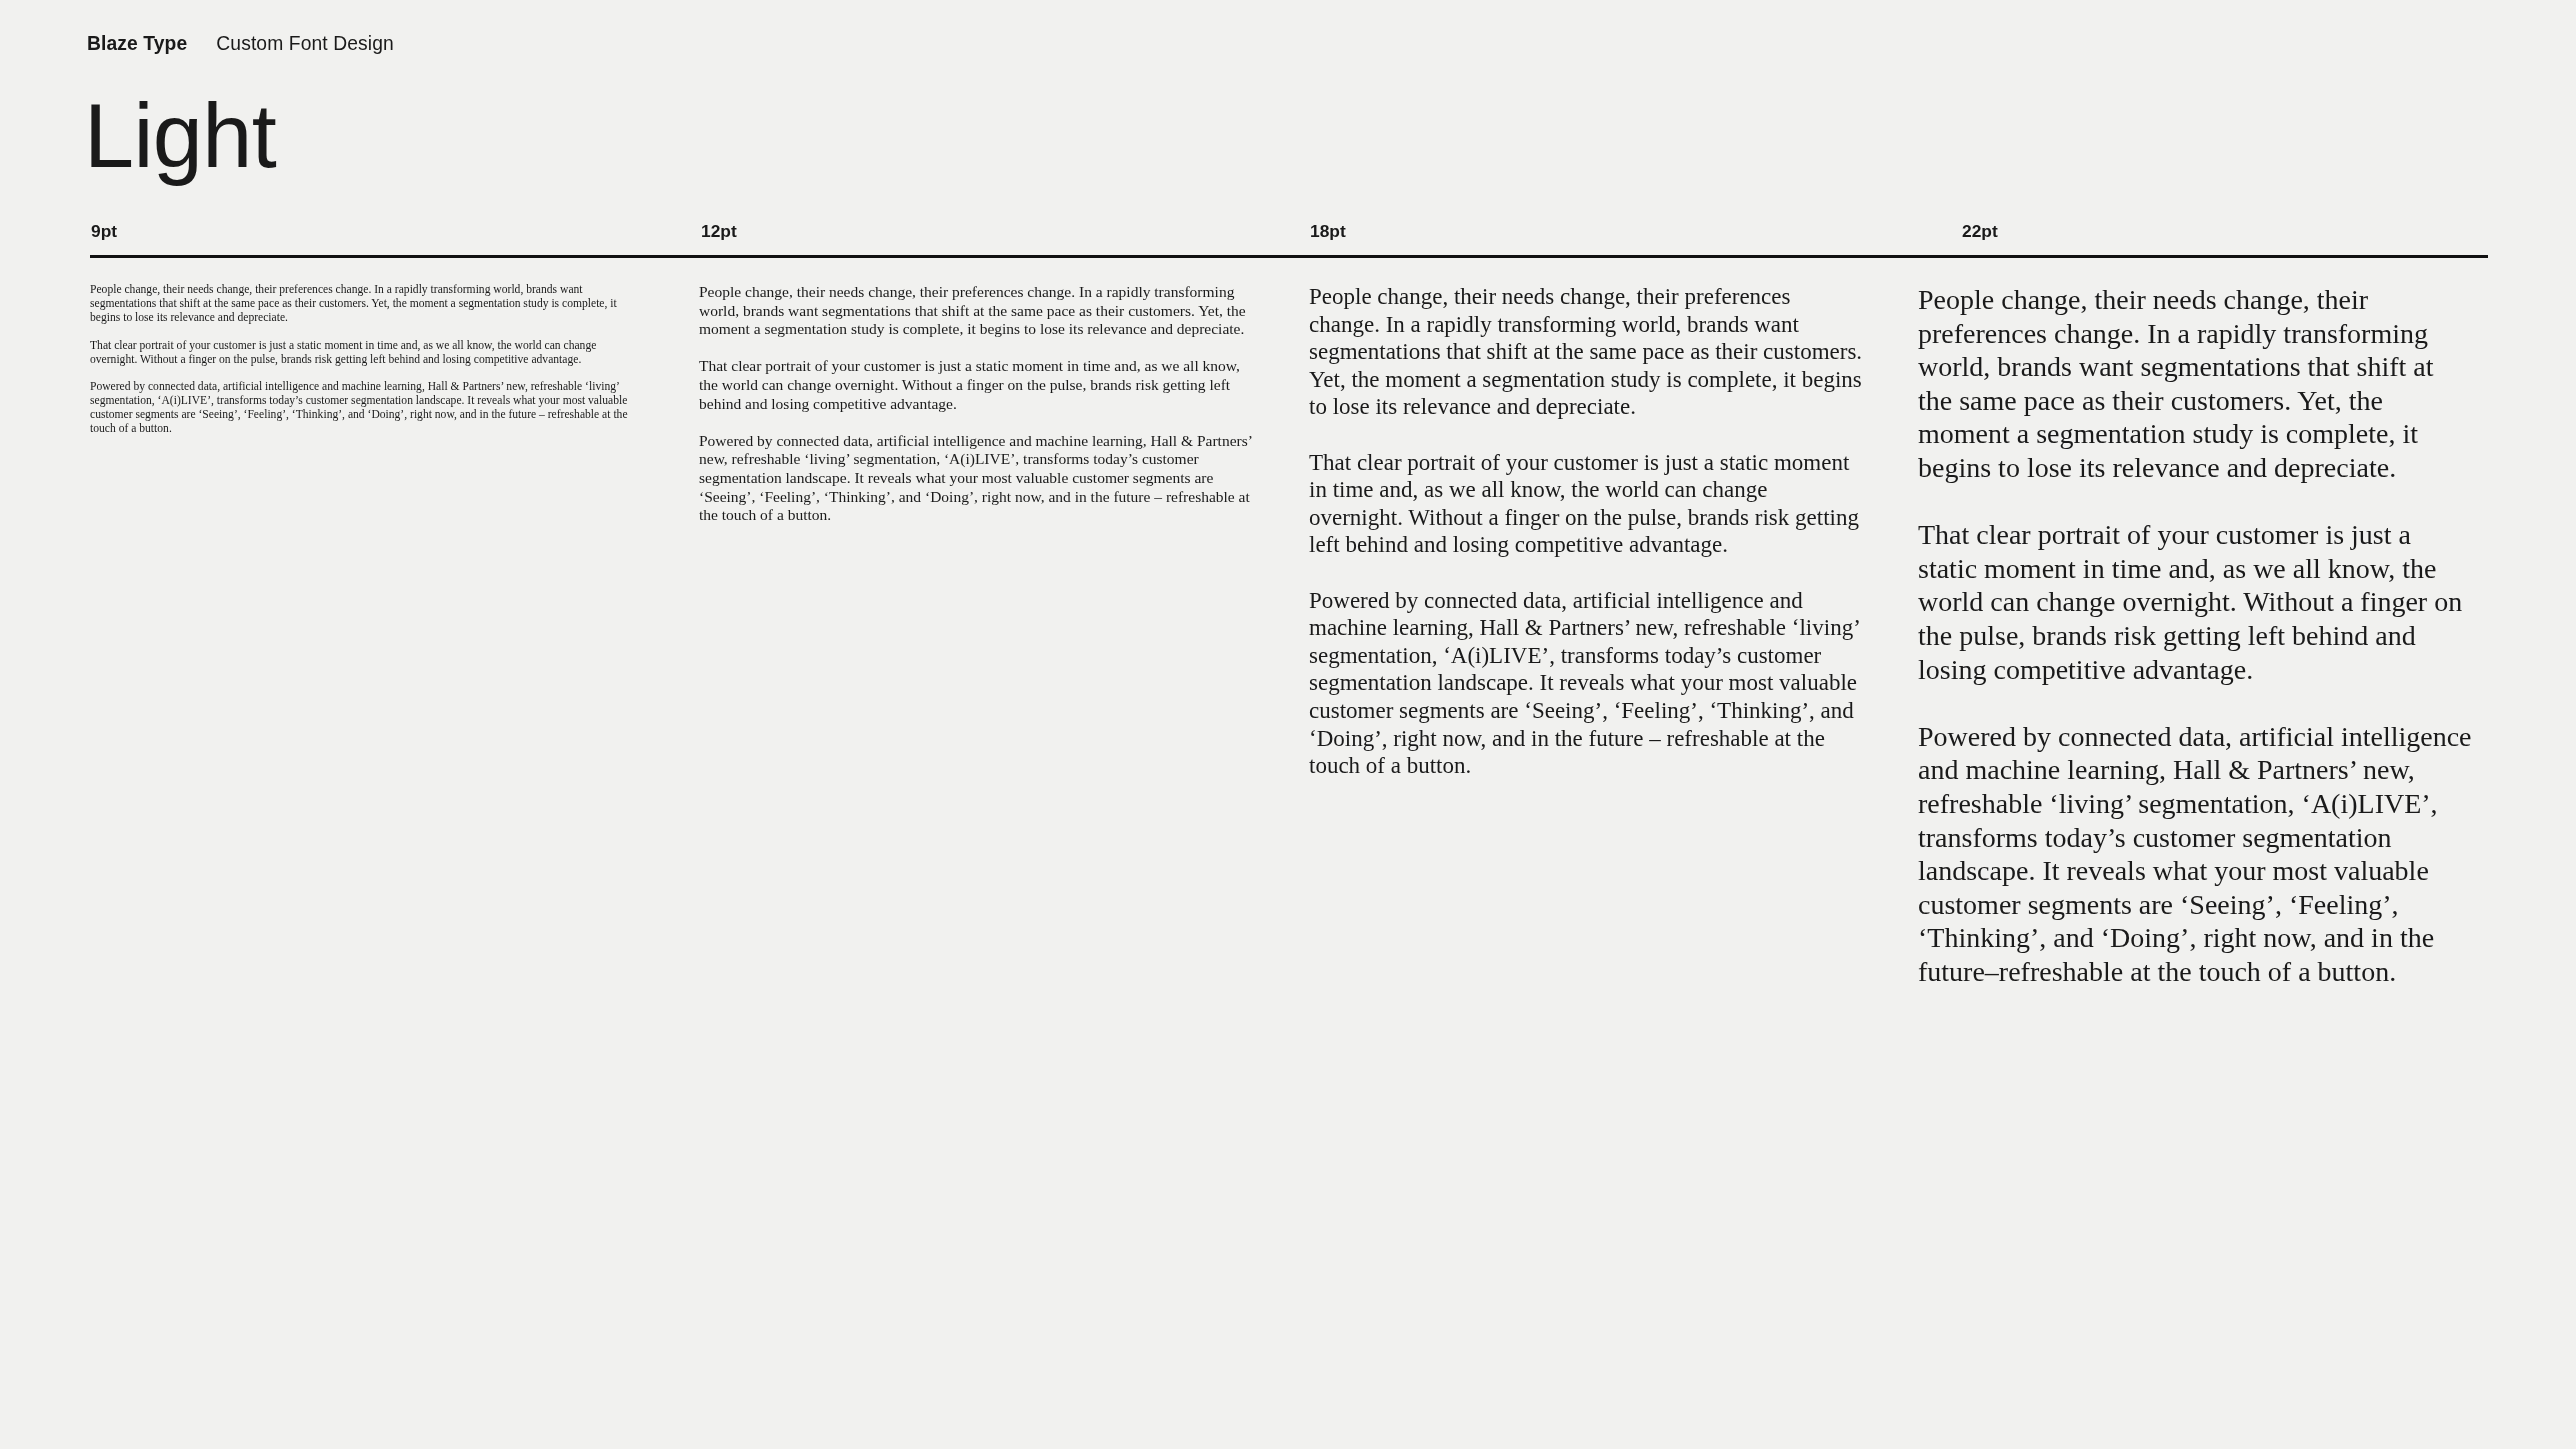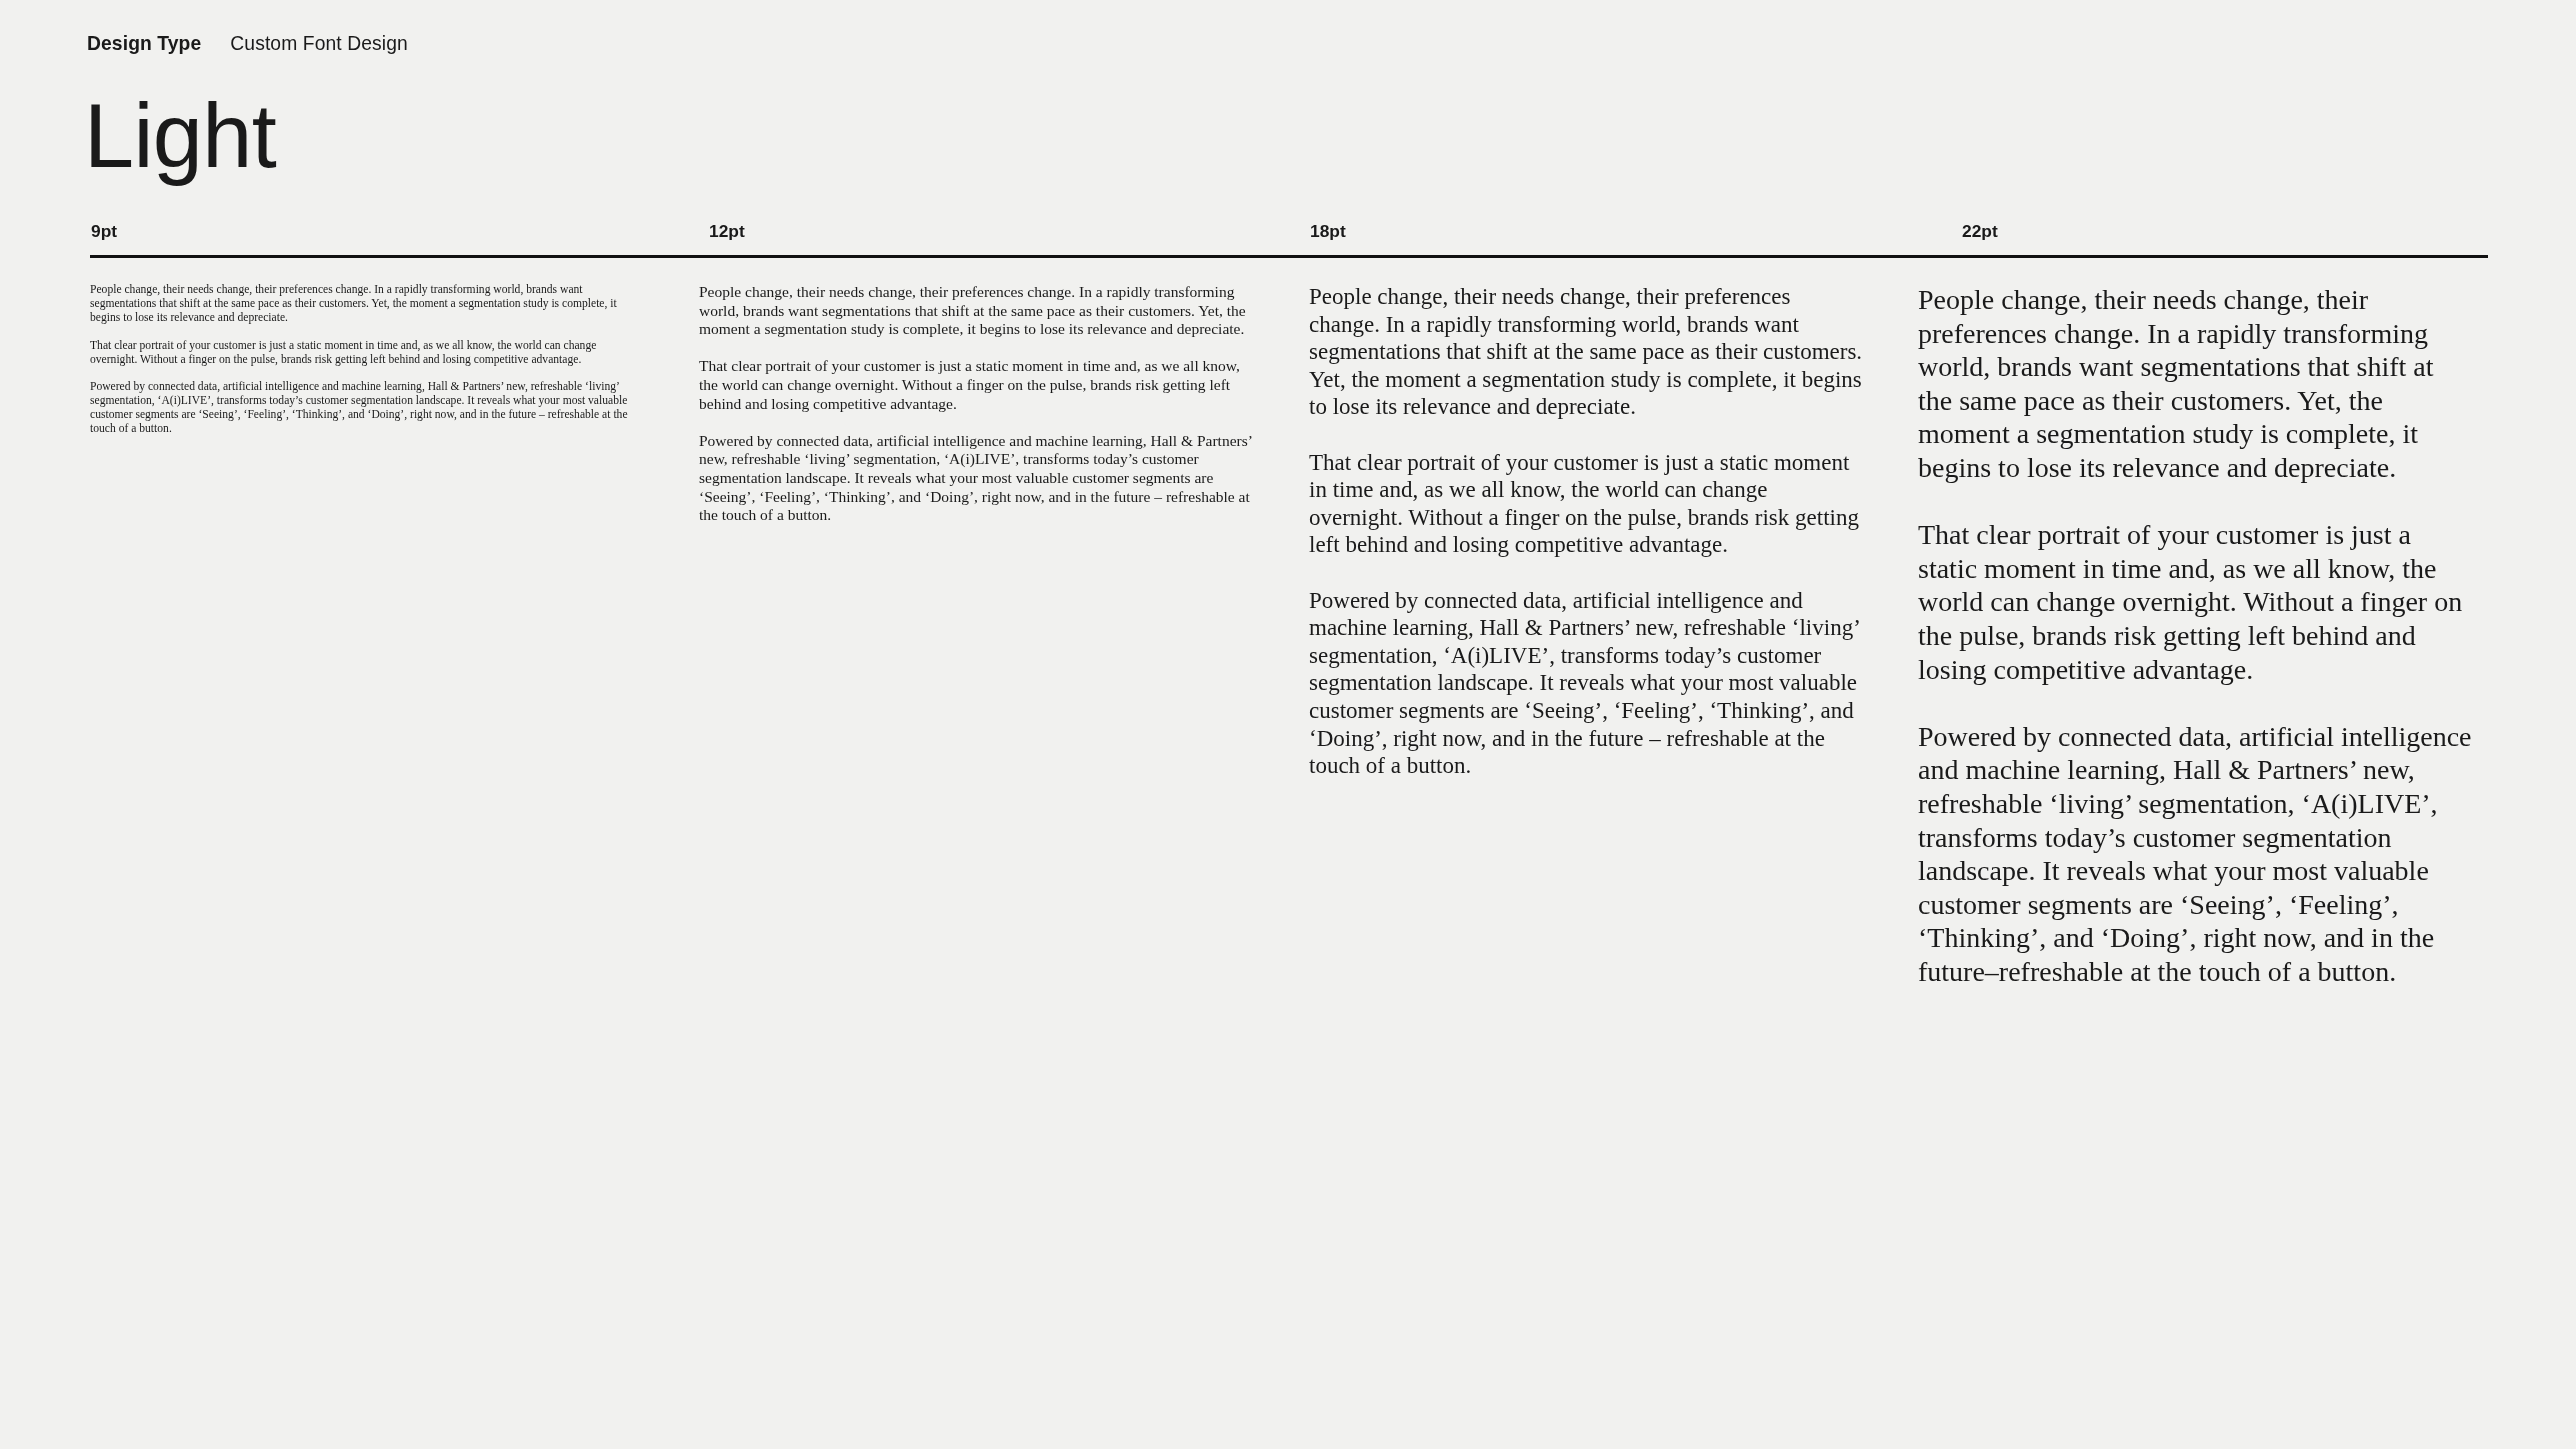--- a/index.html
+++ b/index.html
@@ -67,29 +67,29 @@
   }
   .column p { margin: 0 0 1.2em 0; line-height: 1.2; }
   .column p:last-child { margin-bottom: 0; }
 
   .col-0 { left: 90px;  font-size: 11.6px; }
   .col-1 { left: 699px; font-size: 15.5px; }
   .col-2 { left: 1309px; font-size: 23px; }
   .col-3 { left: 1918px; font-size: 28px; }
 
   .label-0 { left: 91px; }
-  .label-1 { left: 701px; margin-left: 8px; }
+  .label-1 { left: 701px; }
   .label-2 { left: 1310px; }
   .label-3 { left: 1919px; margin-left: 43px; }
 </style>
 </head>
 <body style="background: rgb(241, 241, 239); color: rgb(26, 26, 26);">
 
 <div class="header">
-  <span class="brand">Design Type</span>
+  <span class="brand">Blaze Type</span>
   <span class="project">Custom Font Design</span>
 </div>
 
 <h1 class="weight-title">Light</h1>
 
 <div class="size-label label-0">9pt</div>
 <div class="size-label label-1">12pt</div>
 <div class="size-label label-2">18pt</div>
 <div class="size-label label-3">22pt</div>
 

